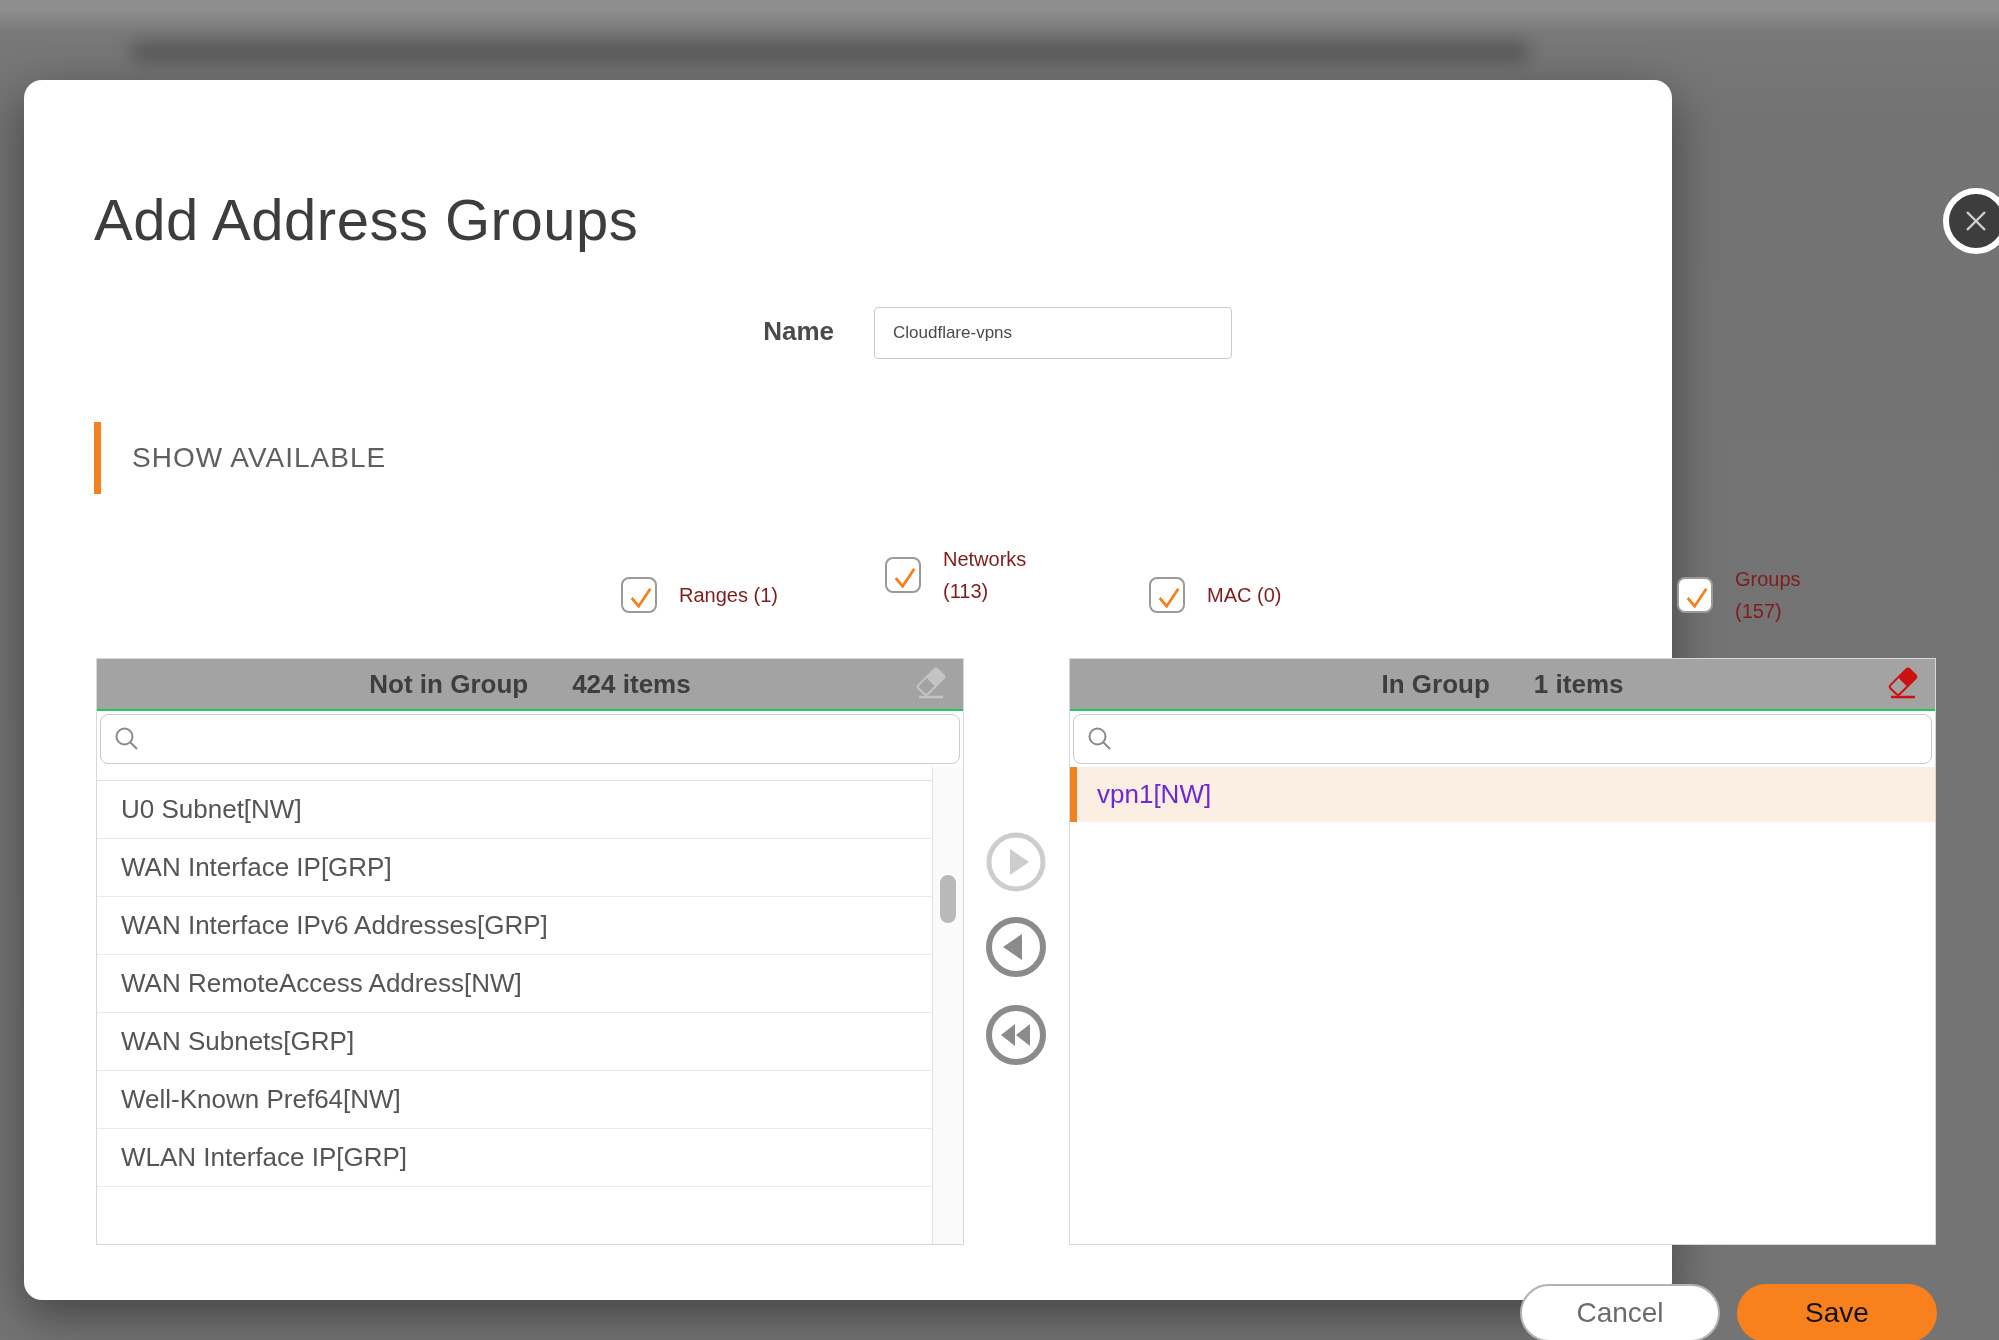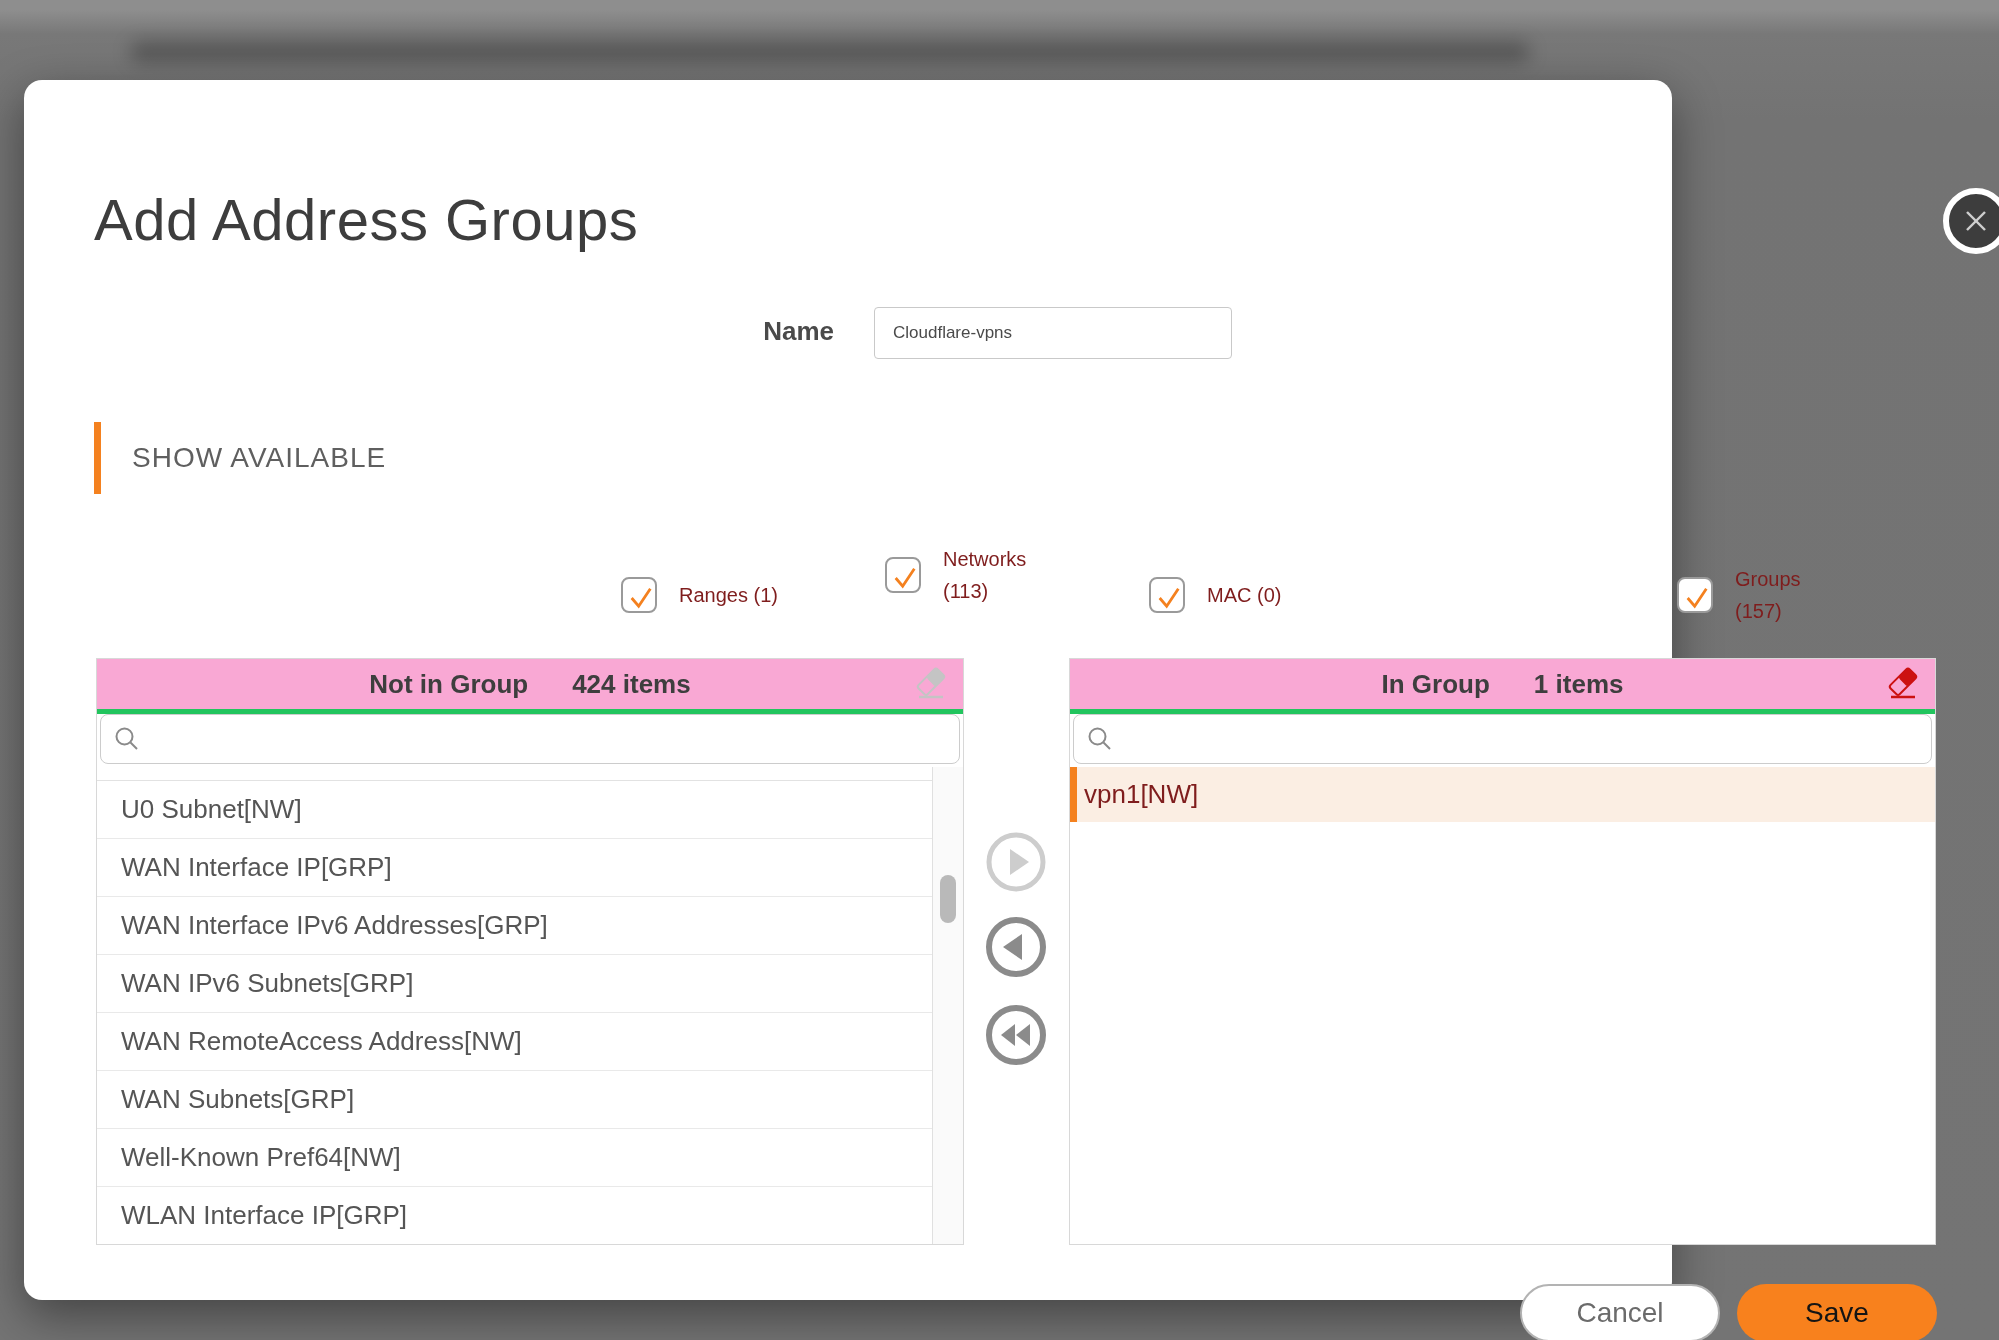--- a/index.html
+++ b/index.html
@@ -21,36 +21,36 @@
   .filter-item{position:absolute;top:479px;height:72px;display:flex;align-items:center;gap:22px;cursor:pointer;}
   .filter-item.raised{top:459px;}
   .cb{width:36px;height:36px;border:2px solid #9a9a9a;border-radius:8px;background:#fff;box-sizing:border-box;
     display:flex;align-items:center;justify-content:center;flex:0 0 auto;}
   .cb svg{width:34px;height:34px;margin-top:6px;margin-left:4px;}
   .filter-label{font-size:20px;color:#7f1d1d;line-height:32px;}
   .filter-label.wrap{max-width:128px;}
   .panel{position:absolute;top:578px;height:587px;background:#fff;border:1px solid #d8d8d8;box-sizing:border-box;}
   .panel.left{left:72px;width:868px;}
   .panel.right{left:1045px;width:867px;}
-  .panel-header{position:absolute;left:0;top:0;right:0;height:50px;background:#f9a8d4;border-bottom:5px solid #22c55e;
+  .panel-header{position:absolute;left:0;top:0;right:0;height:50px;background:#a3a3a3;border-bottom:2px solid #22c55e;
     display:flex;align-items:center;justify-content:center;gap:44px;font-size:26px;font-weight:bold;color:#3e3e3e;}
   .eraser{position:absolute;right:14px;top:7px;width:36px;height:36px;cursor:pointer;}
   .search-wrap{position:absolute;left:3px;right:3px;top:55px;height:50px;}
   .search-input{width:100%;height:100%;box-sizing:border-box;border:1px solid #cccccc;border-radius:8px;
     padding:0 12px 0 52px;font-size:26px;color:#4a4a4a;outline:none;background:#fff;
     font-family:"Liberation Sans","DejaVu Sans",sans-serif;}
   .search-icon{position:absolute;left:14px;top:12px;width:26px;height:26px;pointer-events:none;}
   .list{position:absolute;left:0;right:0;top:108px;bottom:0;overflow:hidden;}
   .row-sliver{height:13px;border-bottom:1px solid #e2e2e2;margin-right:30px;}
   .list-row{height:57px;border-bottom:1px solid #e9e9e9;margin-right:30px;display:flex;align-items:center;
     padding-left:24px;font-size:26px;color:#555555;cursor:pointer;}
   .scroll-gutter{position:absolute;right:0;top:108px;bottom:0;width:30px;background:#fafafa;border-left:1px solid #e0e0e0;}
   .scroll-thumb{position:absolute;left:7px;top:108px;width:16px;height:48px;border-radius:8px;background:#b9b9b9;cursor:grab;}
   .sel-row{position:absolute;left:0;right:0;top:108px;height:55px;background:#fbeee3;border-left:7px solid #f4811f;
-    display:flex;align-items:center;padding-left:7px;font-size:26px;color:#7f1d1d;cursor:pointer;}
+    display:flex;align-items:center;padding-left:20px;font-size:26px;color:#6d28d9;cursor:pointer;}
   .xfer{position:absolute;left:960px;width:64px;height:64px;cursor:pointer;background:none;border:none;padding:0;}
   .btn{position:absolute;top:1204px;height:58px;width:200px;border-radius:29px;font-size:28px;cursor:pointer;
     display:flex;align-items:center;justify-content:center;box-sizing:border-box;
     font-family:"Liberation Sans","DejaVu Sans",sans-serif;}
   .btn.cancel{left:1496px;background:#ffffff;border:2px solid #b3b3b3;color:#6b6b6b;}
   .btn.save{left:1713px;background:#f8811d;border:none;color:#141414;font-weight:500;}
 </style>
 </head>
 <body>
 
@@ -129,21 +129,20 @@
             <circle cx="10.5" cy="10.5" r="8" fill="none" stroke="#8a8a8a" stroke-width="2"></circle>
             <line x1="16.5" y1="16.5" x2="23" y2="23" stroke="#8a8a8a" stroke-width="2"></line>
           </svg>
       </span>
     </div>
     <div class="list">
       <div class="row-sliver"></div>
       <div class="list-row">U0 Subnet[NW]</div>
       <div class="list-row">WAN Interface IP[GRP]</div>
       <div class="list-row">WAN Interface IPv6 Addresses[GRP]</div>
-      <div class="list-row">WAN IPv6 Subnets[GRP]</div>
       <div class="list-row">WAN RemoteAccess Address[NW]</div>
       <div class="list-row">WAN Subnets[GRP]</div>
       <div class="list-row">Well-Known Pref64[NW]</div>
       <div class="list-row">WLAN Interface IP[GRP]</div>
     </div>
     <div class="scroll-gutter">
       <div class="scroll-thumb"></div>
     </div>
   </div>
 

